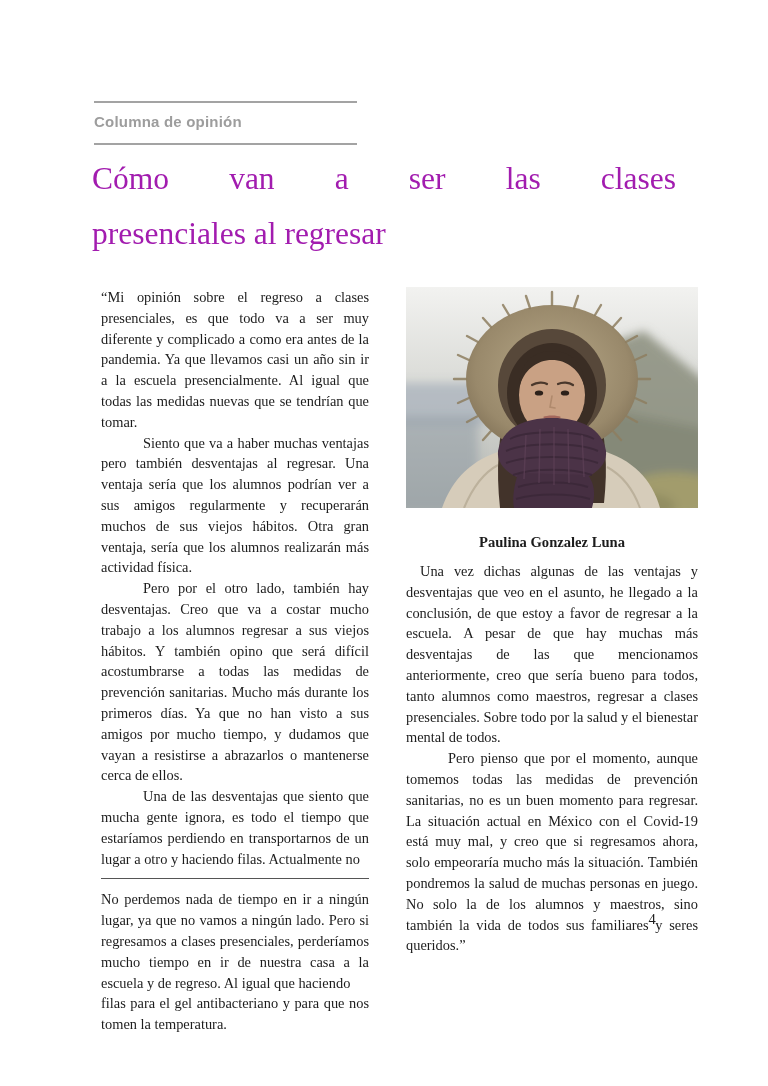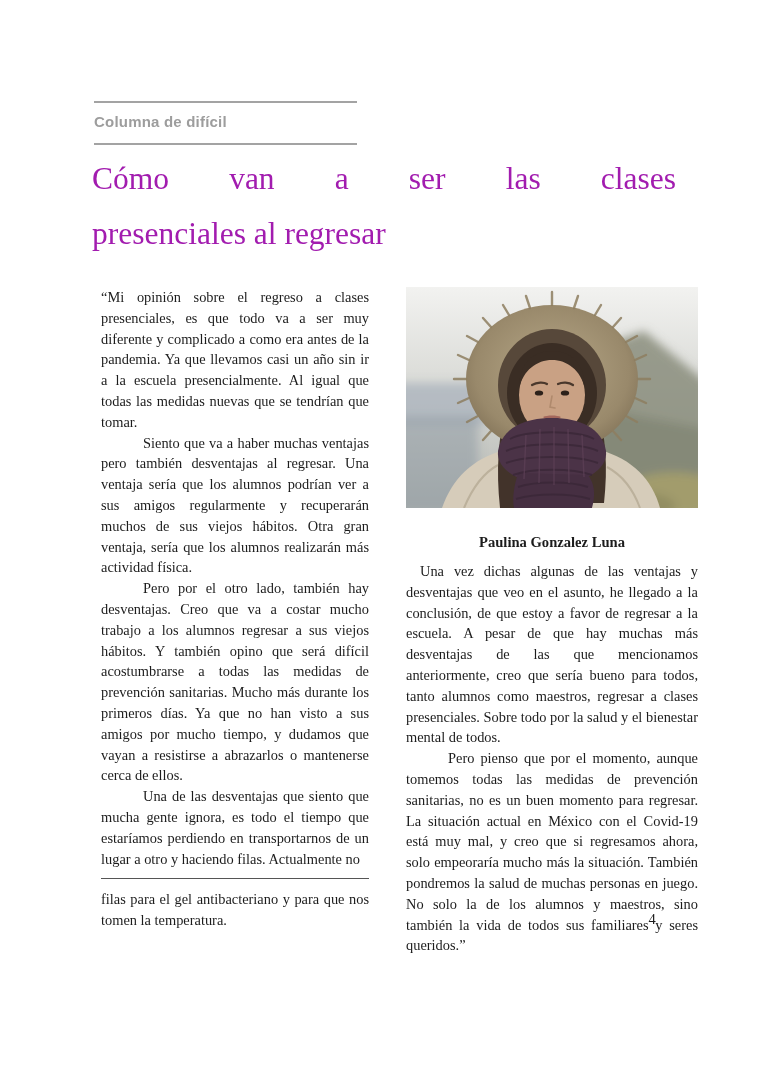--- a/index.html
+++ b/index.html
@@ -79,34 +79,35 @@
     font-size:14.5px;
     color:#1c1c1c;
   }
 </style>
 </head>
 <body>
 
 <div class="sheet">
 
   <div class="kicker">
-    <span>Columna de difícil</span>
+    <span>Columna de opinión</span>
   </div>
 
   <h1 class="title">
     <span class="t1">Cómo van a ser las clases</span>
     <span class="t2">presenciales al regresar</span>
   </h1>
 
   <div class="col left">
     <p>“Mi opinión sobre el regreso a clases presenciales, es que todo va a ser muy diferente y complicado a como era antes de la pandemia. Ya que llevamos casi un año sin ir a la escuela presencialmente. Al igual que todas las medidas nuevas que se tendrían que tomar.</p>
     <p class="ind">Siento que va a haber muchas ventajas pero también desventajas al regresar. Una ventaja sería que los alumnos podrían ver a sus amigos regularmente y recuperarán muchos de sus viejos hábitos. Otra gran ventaja, sería que los alumnos realizarán más actividad física.</p>
     <p class="ind">Pero por el otro lado, también hay desventajas. Creo que va a costar mucho trabajo a los alumnos regresar a sus viejos hábitos. Y también opino que será difícil acostumbrarse a todas las medidas de prevención sanitarias. Mucho más durante los primeros días. Ya que no han visto a sus amigos por mucho tiempo, y dudamos que vayan a resistirse a abrazarlos o mantenerse cerca de ellos.</p>
     <p class="ind">Una de las desventajas que siento que mucha gente ignora, es todo el tiempo que estaríamos perdiendo en transportarnos de un lugar a otro y haciendo filas. Actualmente no</p>
     <hr class="rule">
+    <p>No perdemos nada de tiempo en ir a ningún lugar, ya que no vamos a ningún lado. Pero si regresamos a clases presenciales, perderíamos mucho tiempo en ir de nuestra casa a la escuela y de regreso. Al igual que haciendo</p>
     <p>filas para el gel antibacteriano y para que nos tomen la temperatura.</p>
   </div>
 
   <div class="col right">
     <div class="photo" role="img" aria-label="Retrato de una joven con abrigo beige, capucha de piel y bufanda morada frente a montañas brumosas">
       <svg viewBox="0 0 292 221" width="292" height="221" preserveAspectRatio="none" aria-hidden="true">
         <defs>
           <linearGradient id="sky" x1="0" y1="0" x2="0" y2="1">
             <stop offset="0" stop-color="#f2f2f0"></stop>
             <stop offset="0.45" stop-color="#d9dad6"></stop>

